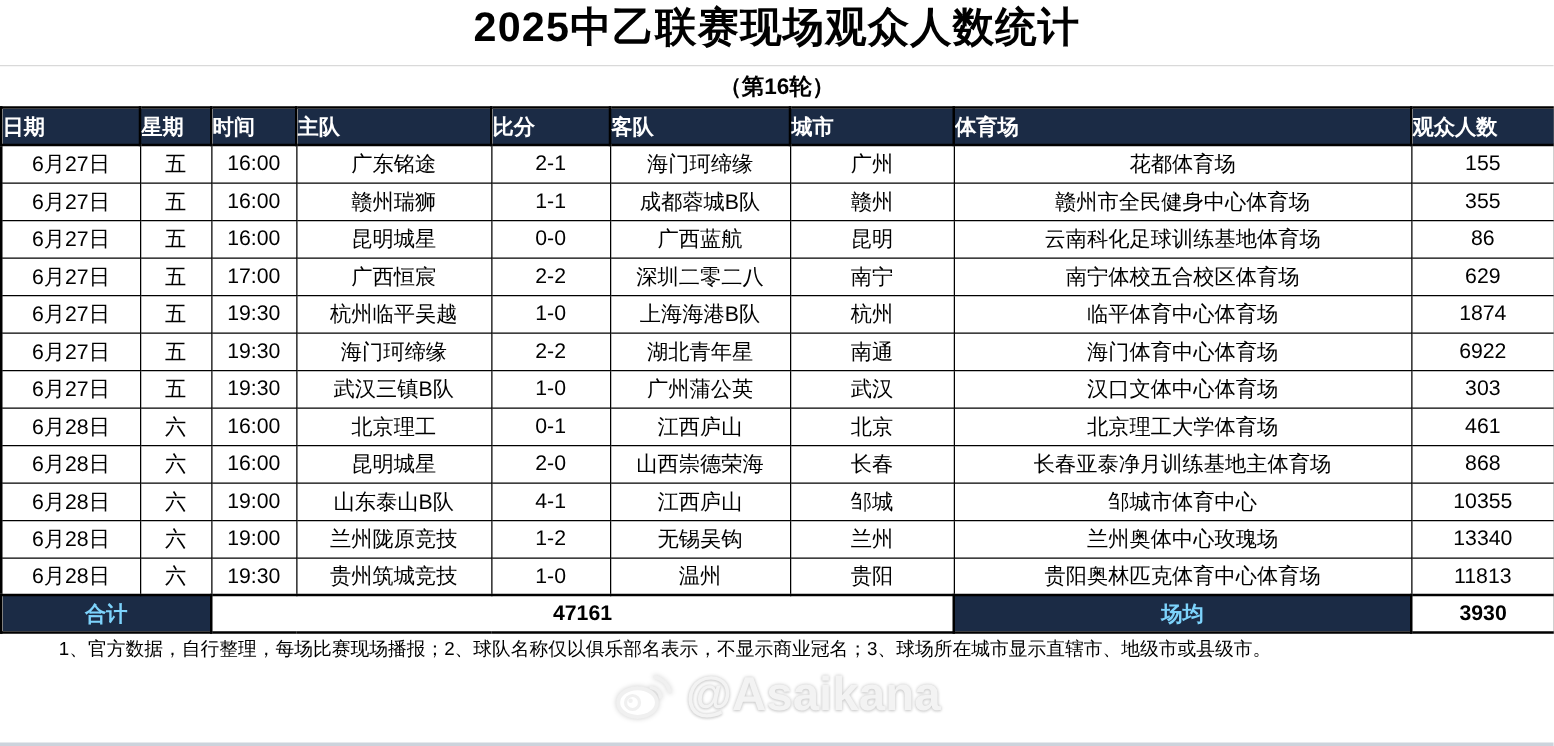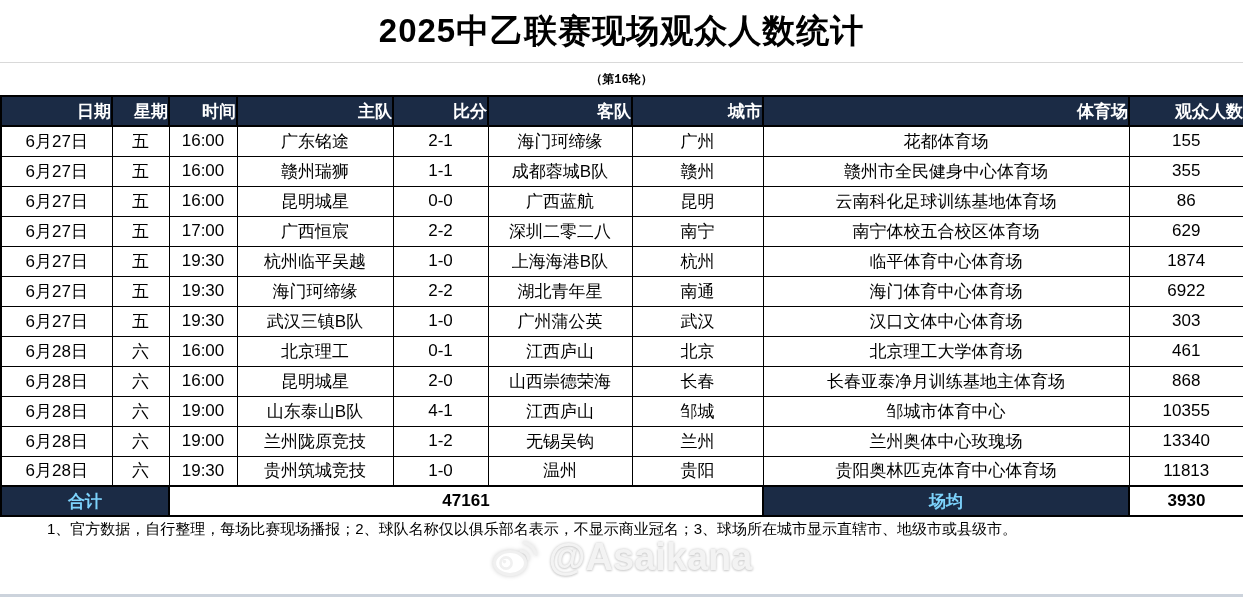--- a/index.html
+++ b/index.html
@@ -11,42 +11,42 @@
   }
   *{margin:0;padding:0;box-sizing:border-box;}
   html,body{background:#ffffff;}
   body{
     width:1243px;height:597px;
     position:relative;overflow:hidden;
     font-family:"Liberation Sans","DejaVu Sans",sans-serif;
     color:#000;
   }
   .title-bar{
-    height:63px;display:flex;align-items:center;justify-content:center;
+    height:53px;display:flex;justify-content:center;
     border-bottom:1px solid var(--divider);
   }
   .title-bar h1{
     font-size:33px;font-weight:bold;letter-spacing:1px;
   }
   .subtitle-bar{
     height:32px;display:flex;align-items:center;justify-content:center;
   }
   .subtitle-bar h2{
-    font-size:12px;font-weight:bold;font-family:Liberation Mono, monospace;
+    font-size:18px;font-weight:bold;
   }
   table.stats{
     width:1243px;table-layout:fixed;border-collapse:collapse;
     border:2px solid var(--border);
   }
   table.stats th{
     background:var(--header-bg);color:#ffffff;
     font-size:17px;font-weight:bold;
     height:30px;border:2px solid var(--border);
-    text-align:right;vertical-align:middle;
-    overflow:hidden;white-space:nowrap;padding-left:20px;
+    text-align:left;vertical-align:middle;
+    overflow:hidden;white-space:nowrap;
   }
   table.stats td{
     font-size:17px;height:30px;
     border:1px solid var(--border);
     text-align:center;vertical-align:middle;
     overflow:hidden;white-space:nowrap;
     background:#ffffff;
   }
   table.stats tr.total-row td{
     border:2px solid var(--border);

